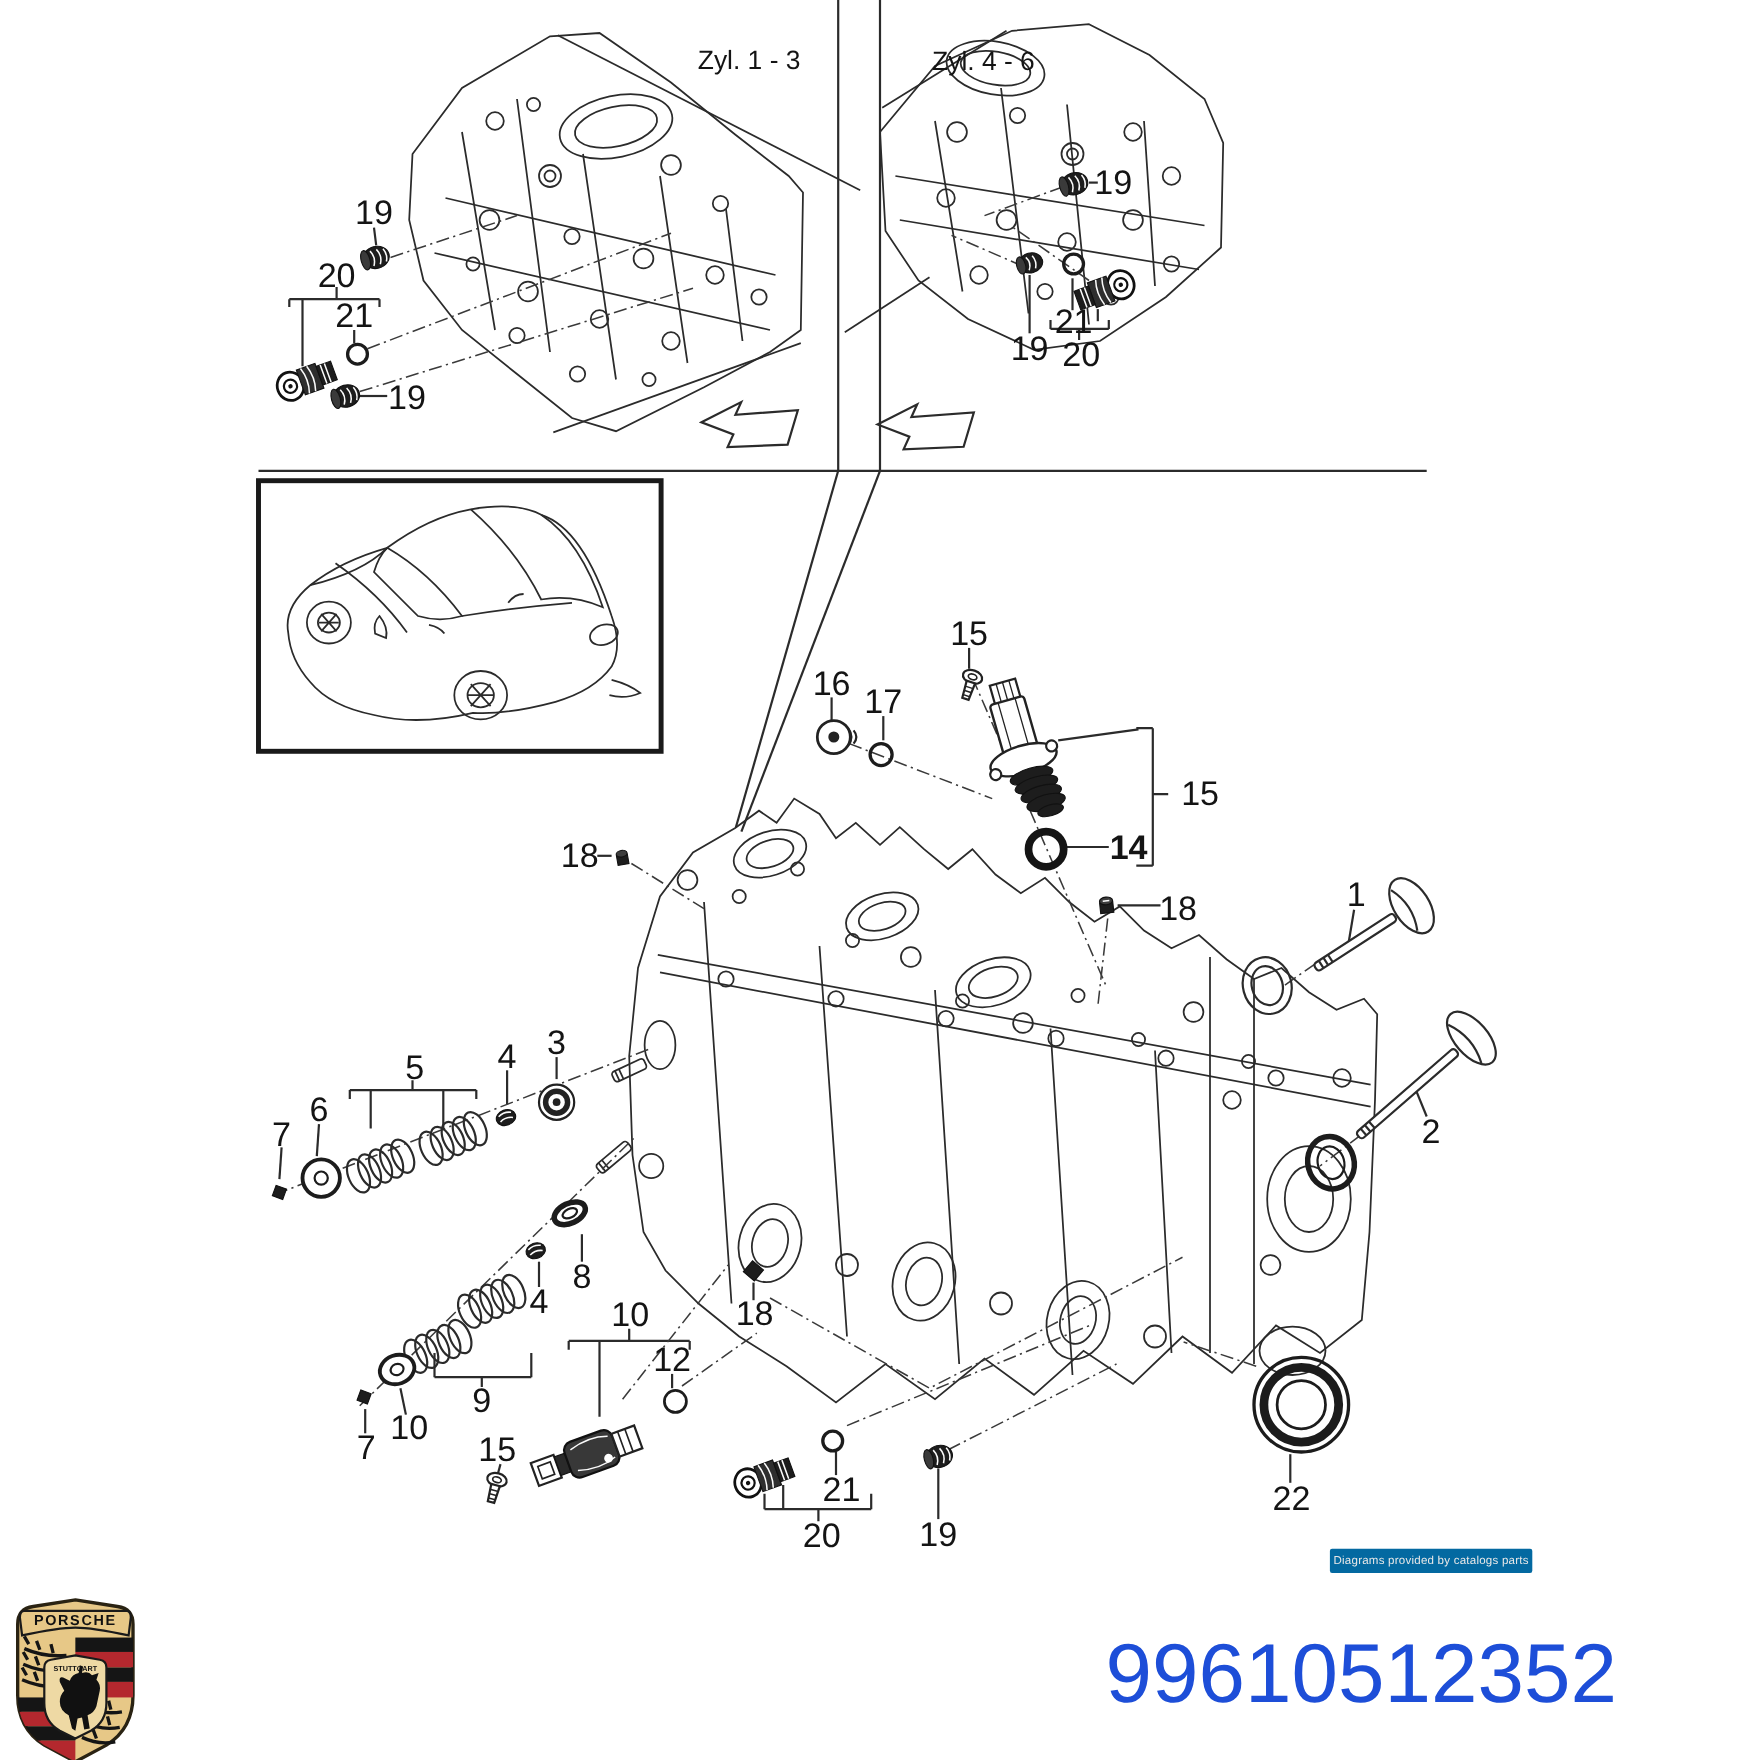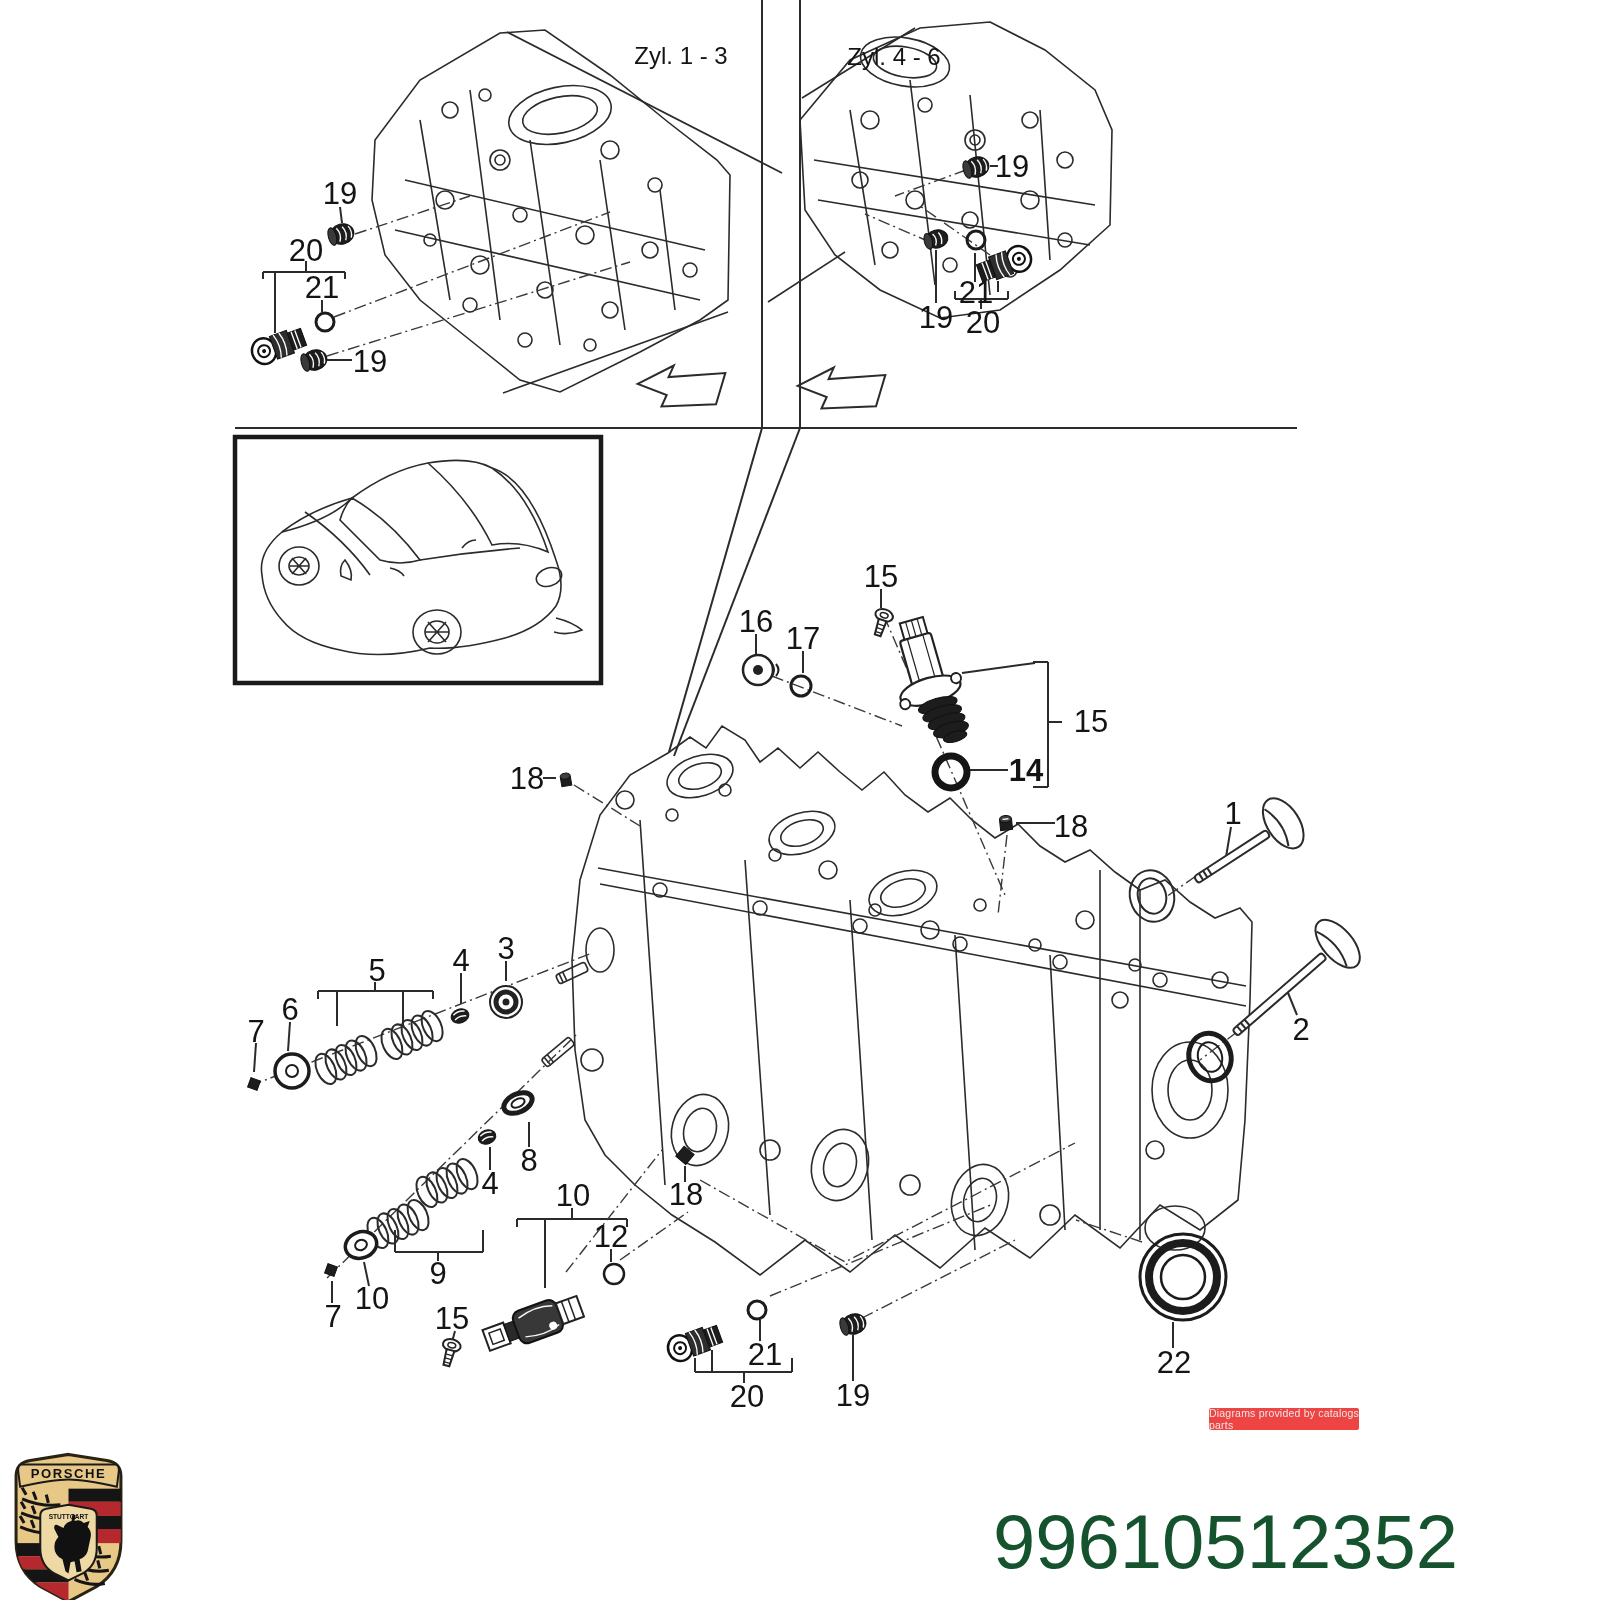--- a/index.html
+++ b/index.html
@@ -2,23 +2,23 @@
 <html><head>
 <meta charset="utf-8">
 <style>
   html,body{margin:0;padding:0;background:#ffffff;}
   #stage{position:relative;width:1600px;height:1600px;background:#fff;overflow:hidden;
          font-family:"Liberation Sans",sans-serif;}
   #art{position:absolute;left:0;top:0;}
   .callout{position:absolute;transform:translate(-50%,-50%);font-size:31px;color:#141414;
            white-space:nowrap;line-height:1;}
   .zyl{position:absolute;transform:translate(-50%,-50%);font-size:24px;color:#141414;white-space:nowrap;}
-  #part-number{position:absolute;right:142px;top:1484px;font-size:76px;color:#14532d;
-               letter-spacing:0px;line-height:1;margin-top:20px;}
-  #watermark{position:absolute;left:1209px;top:1408px;width:150px;height:22px;background:#ef4444;
+  #part-number{position:absolute;right:130px;top:1484px;font-size:76px;color:#1d4ed8;
+               letter-spacing:0px;line-height:1;}
+  #watermark{position:absolute;left:1209px;top:1408px;width:184px;height:22px;background:#0369a1;
              color:#e8e8e8;font-size:10.5px;display:flex;align-items:center;justify-content:center;
              border-radius:2px;letter-spacing:.2px;}
   svg{display:block;}
   .ln{stroke:#2b2b2b;stroke-width:1.6;fill:none;}
   .ln2{stroke:#2b2b2b;stroke-width:2;fill:none;}
   .dd{stroke:#3a3a3a;stroke-width:1.4;fill:none;stroke-dasharray:12 4 2 4;}
   .dk{fill:#1d1d1d;stroke:#111;stroke-width:1;}
   .wt{stroke:#fafafa;stroke-width:1.4;fill:none;}
 </style>
 </head>

